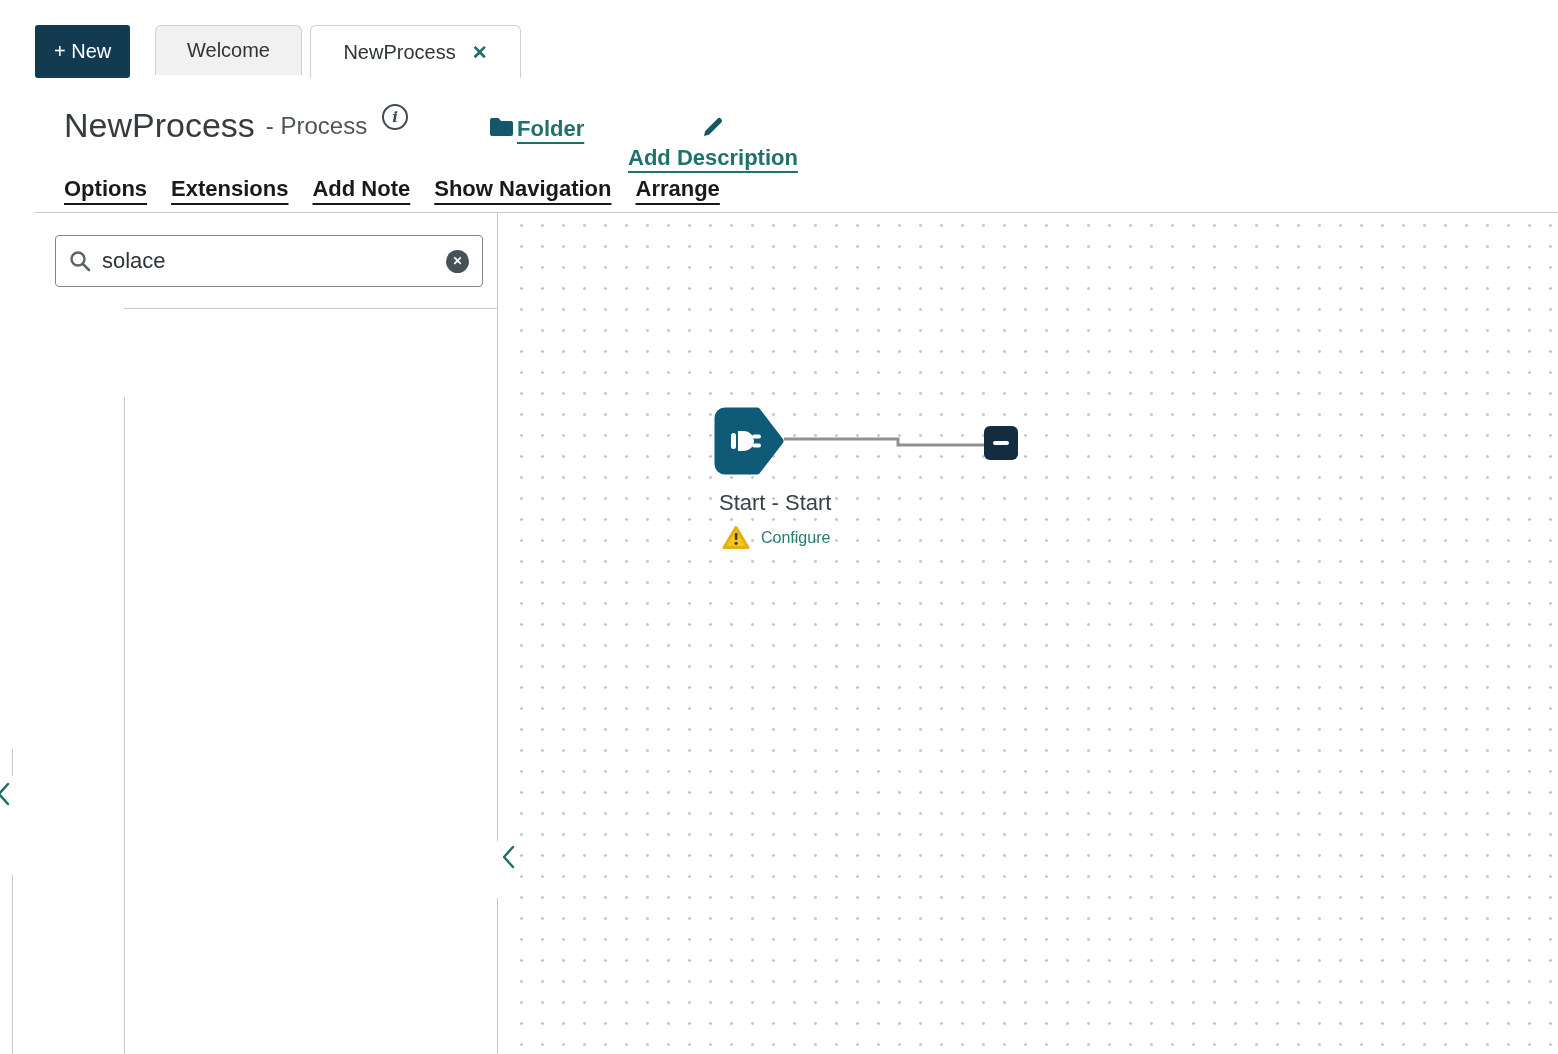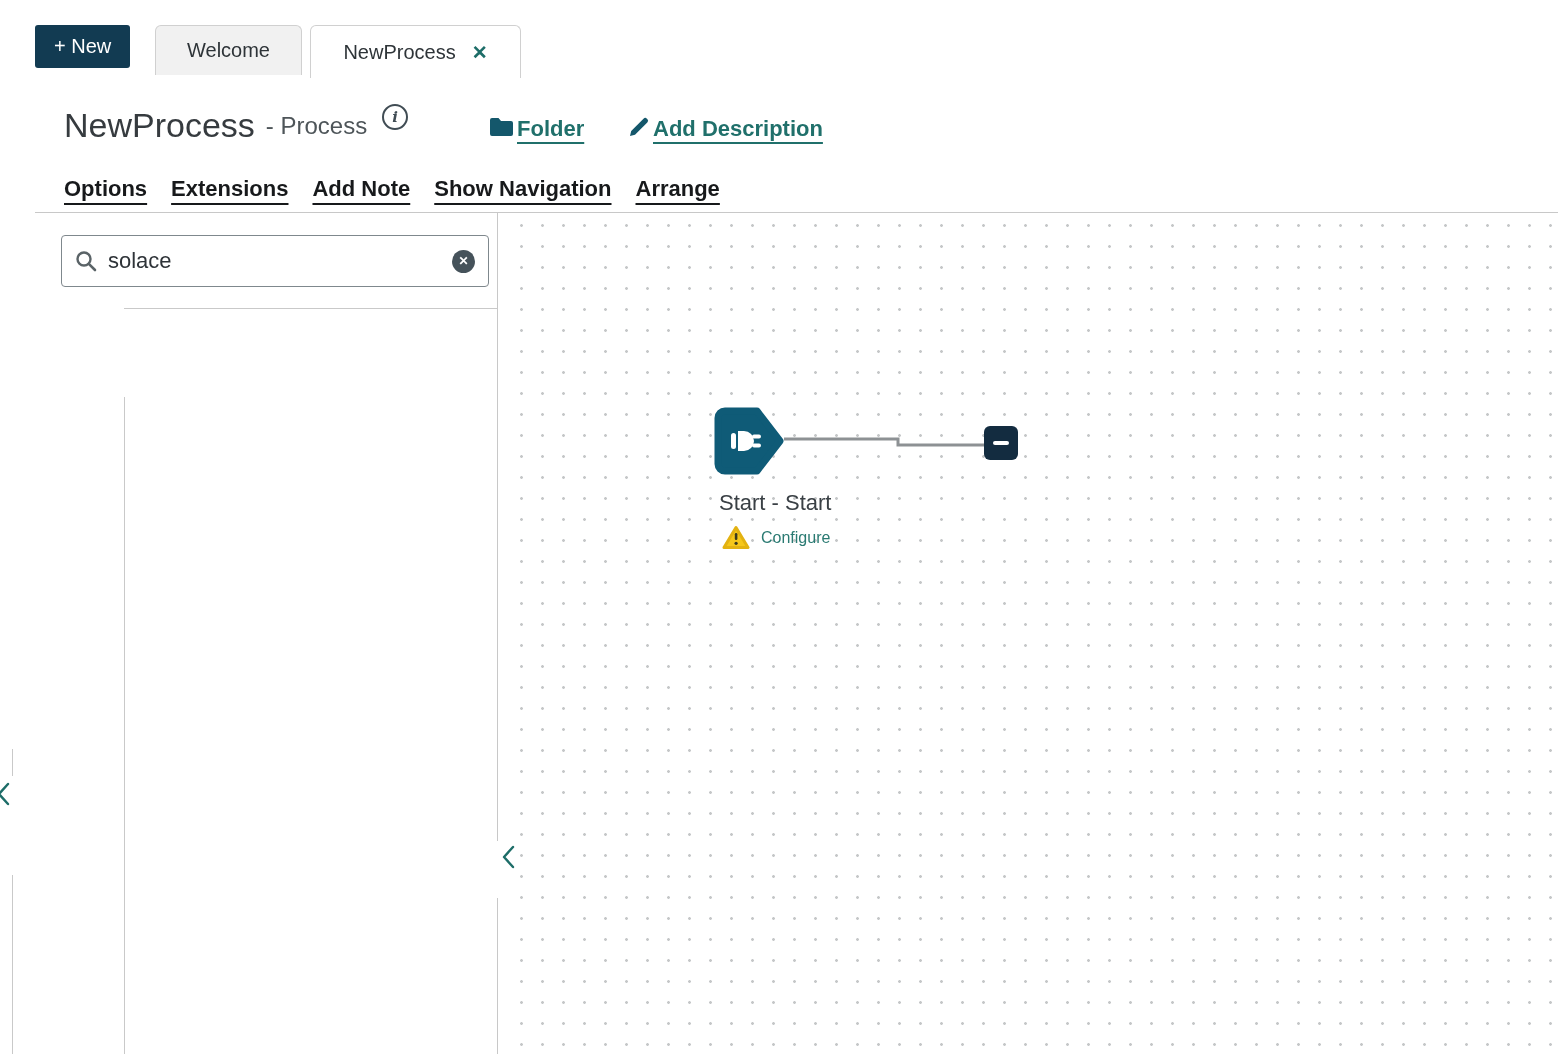--- a/index.html
+++ b/index.html
@@ -1,51 +1,51 @@
 <!DOCTYPE html>
 <html><head>
 <meta charset="utf-8">
 <style>
   * { margin:0; padding:0; box-sizing:border-box; }
   body { background:#fff; font-family:"Liberation Sans", sans-serif; }
   .app { position:relative; width:1558px; height:1054px; background:#fff; overflow:hidden; }
 
   
-  .new-btn { position:absolute; left:35px; top:25px; height:43px; padding:0 19px;
+  .new-btn { position:absolute; left:35px; top:25px; height:53px; padding:0 19px;
     background:#123b52; color:#fff; font-size:20px; border:none; border-radius:3px;
     display:flex; align-items:center; cursor:pointer; font-family:inherit; }
   .tab { position:absolute; top:25px; display:flex; align-items:center; justify-content:center;
     border:1px solid #d0d0d0; border-bottom:none; border-radius:6px 6px 0 0;
     font-size:20px; color:#2e3438; cursor:pointer; }
   .tab-welcome { left:155px; width:147px; height:50px; background:#f1f1f1; }
   .tab-active { left:310px; width:211px; height:53px; background:#fff; gap:16px; }
   .tab-close { color:#1d6d68; font-size:19px; font-weight:700; }
 
   
   .header-row { position:absolute; left:64px; top:106px; display:flex; align-items:center; }
   .page-title { font-size:34px; color:#363b3f; }
   .page-subtitle { font-size:24px; color:#4e5559; margin-left:11px; }
   .info-icon { width:26px; height:26px; border:2px solid #404c54; border-radius:50%;
     margin-left:15px; align-self:flex-start; margin-top:-2px; display:flex; align-items:center;
     justify-content:center; font:italic 700 15px "DejaVu Serif", serif; color:#404c54; }
   .hlink-group { position:absolute; display:flex; align-items:center; gap:3px; cursor:pointer; }
   .folder-group { left:489px; top:116px; }
-  .adddesc-group { left:628px; top:116px; }
+  .adddesc-group { left:628px; top:116px;flex-direction:column; }
   .link { color:#20706b; font-size:22px; font-weight:600; text-decoration:underline; text-underline-offset:6px; }
 
   
   .menu-row { position:absolute; left:64px; top:176px; display:flex; gap:24px;
     font-size:22px; font-weight:600; color:#17191b; }
   .menu-item { text-decoration:underline; text-underline-offset:7px; cursor:pointer; }
 
   .main-divider { position:absolute; left:35px; top:212px; width:1523px; height:1px; background:#c8c8c8; }
 
   
   .left-panel { position:absolute; left:35px; top:213px; width:462px; height:841px; background:#fff; }
-  .search-box { position:absolute; left:26px; top:22px; width:428px; height:52px;
+  .search-box { position:absolute; left:20px; top:22px; width:428px; height:52px;
     border:1px solid #7f888d; border-radius:4px; display:flex; align-items:center;
     padding:4px 13px; gap:11px; background:#fff; }
   .search-input { border:none; outline:none; flex:1; font-size:22px; color:#2e3338;
     font-family:inherit; background:transparent; }
   .clear-btn { width:23px; height:23px; min-width:23px; border-radius:50%; background:#45525a;
     color:#fff; font-size:12px; font-weight:700; display:flex; align-items:center;
     justify-content:center; cursor:pointer; }
   .pane-top-border { position:absolute; left:89px; top:95px; right:0; height:1px; background:#c9c9c9; }
   .results-tab { position:absolute; left:0; top:95px; width:90px; height:89px;
     border-top:1px solid #c9c9c9; border-bottom:1px solid #c9c9c9; background:#fff;

